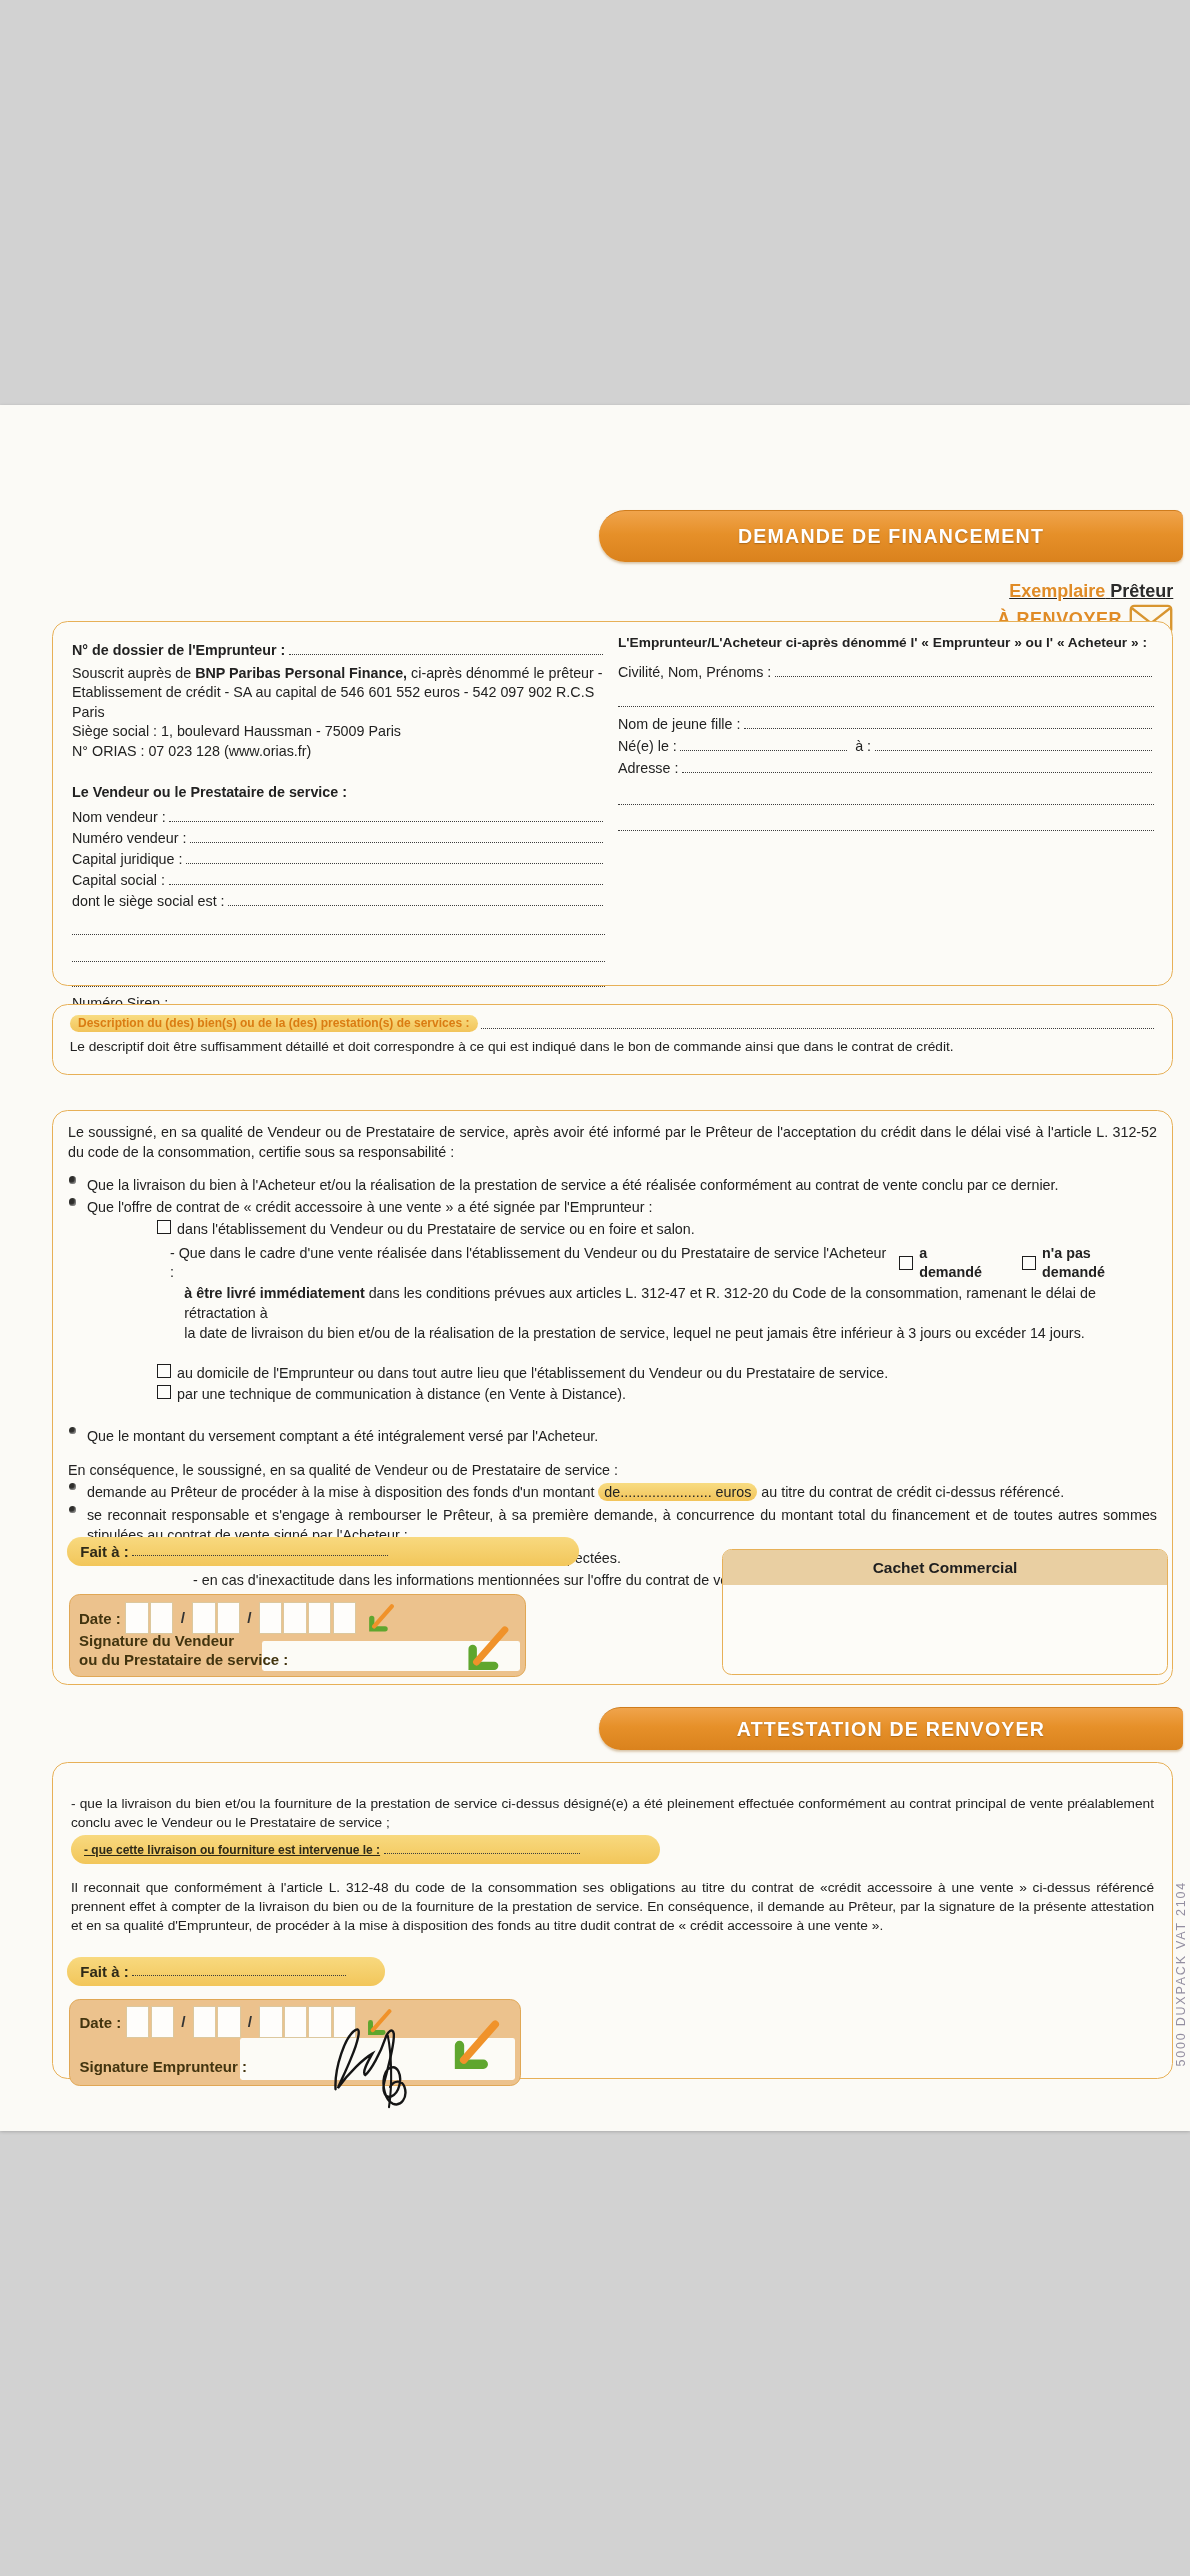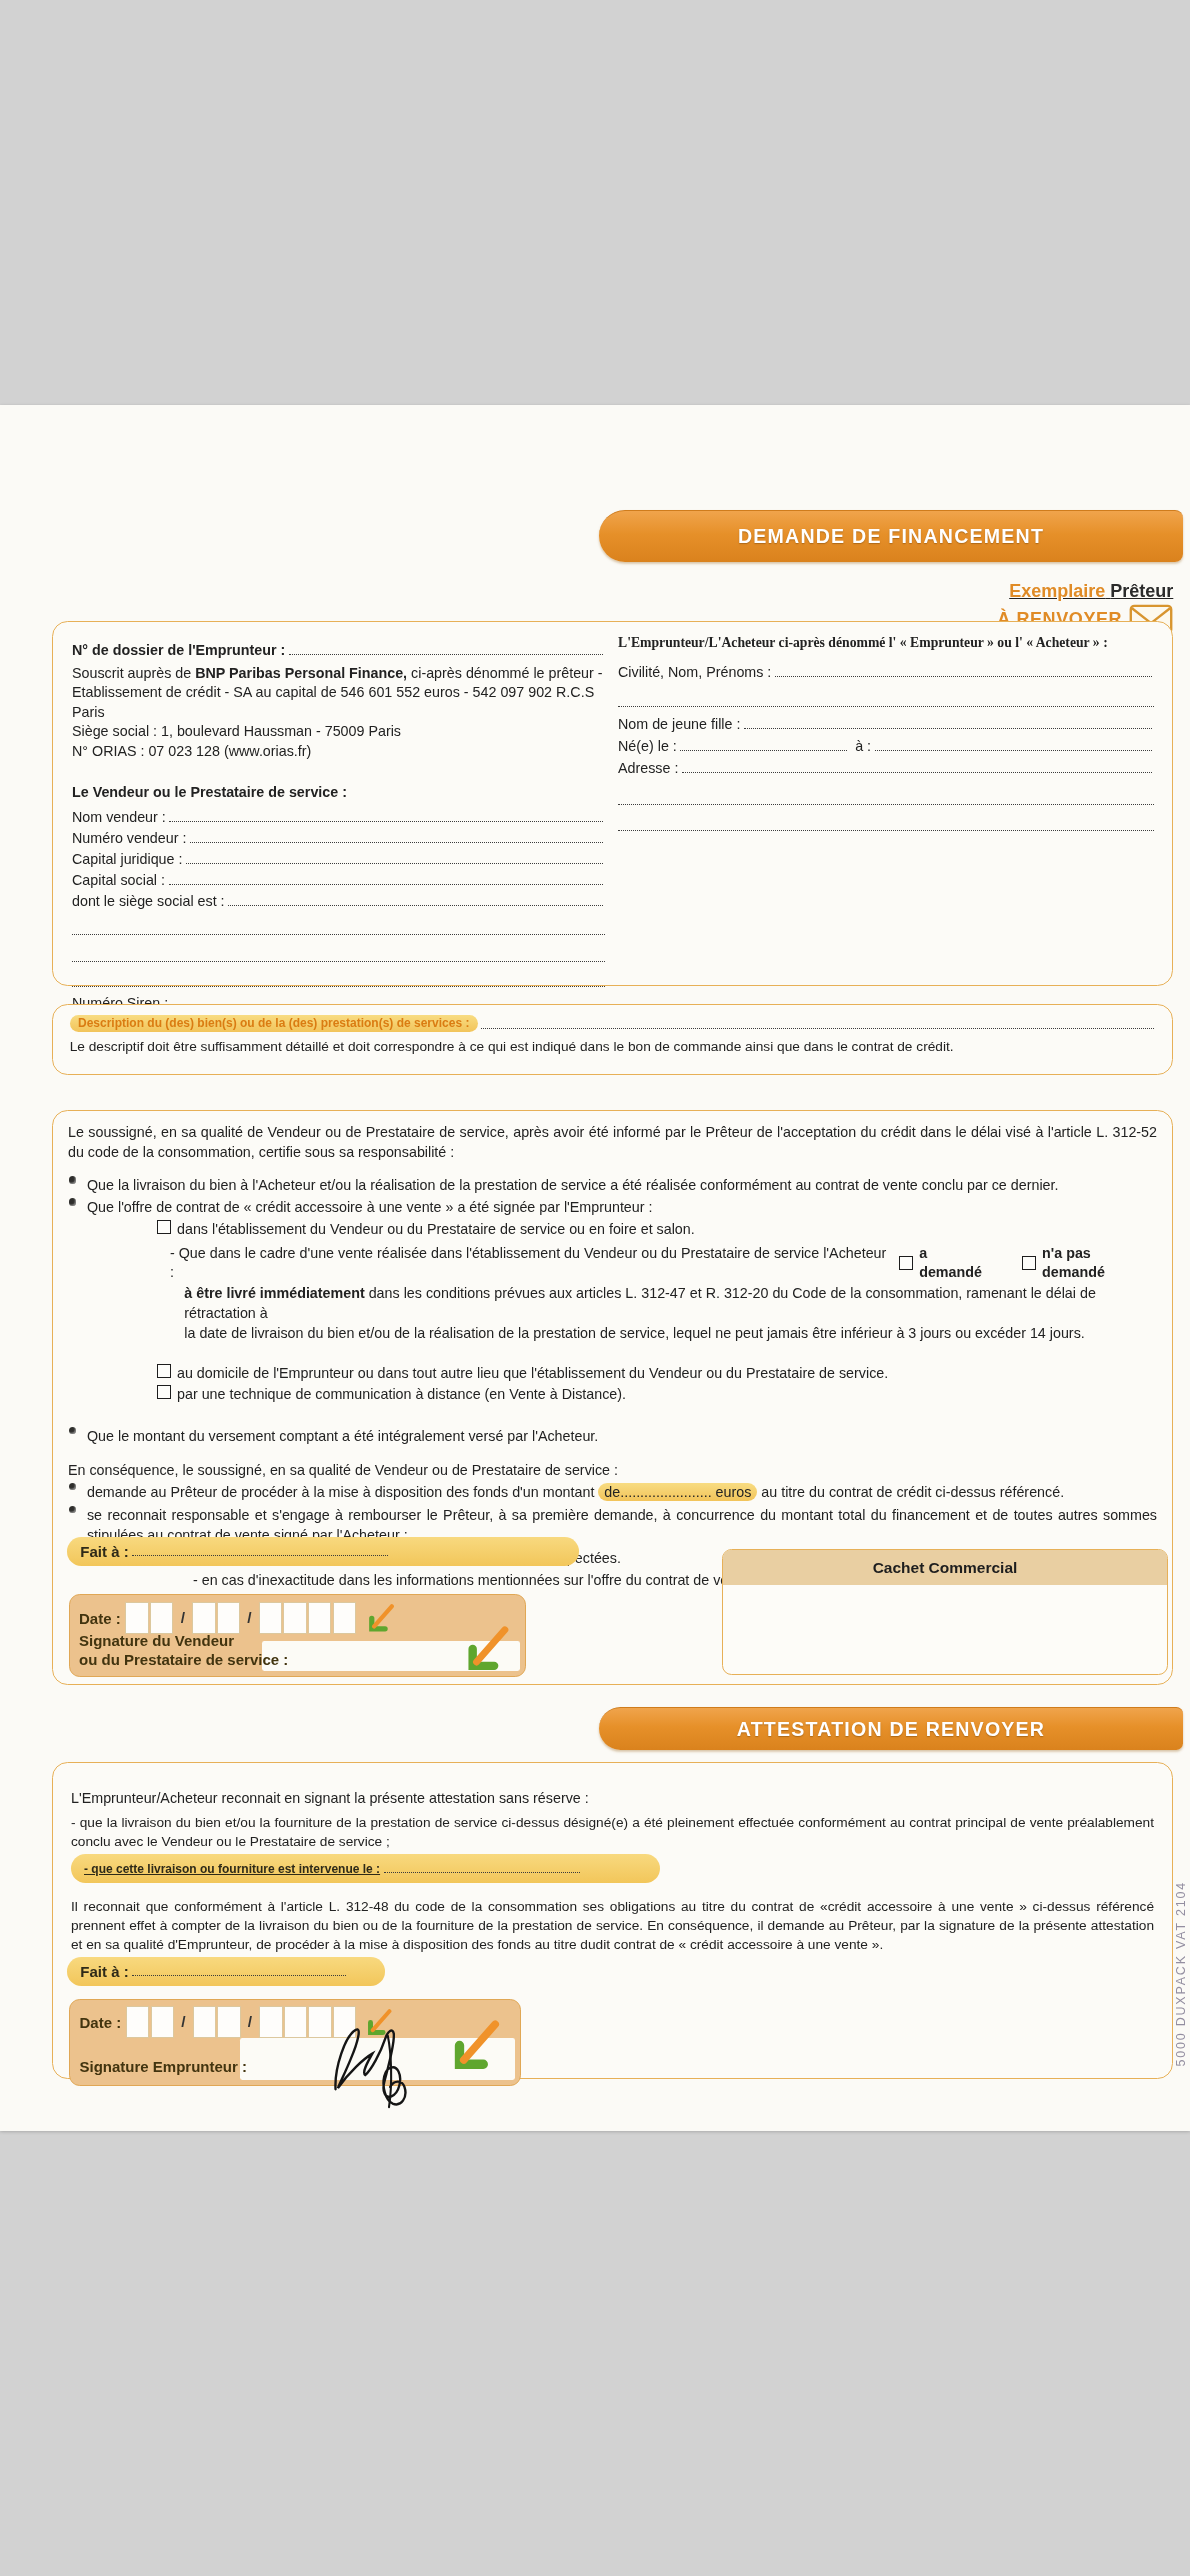--- a/index.html
+++ b/index.html
@@ -36,21 +36,21 @@
   .t23{font-size:13.7px;line-height:19px;}
   .row{display:flex;align-items:flex-end;}
   .dots{flex:1 1 auto;border-bottom:1.8px dotted #3c3c3c;margin:0 1.8px 3px 3.6px;height:1em;}
   .dots.fixed{flex:0 0 auto;}
   .dotline{border-bottom:1.8px dotted #3c3c3c;height:18px;margin-bottom:3.6px;}
   
   .col-left{position:absolute;left:19px;top:13px;width:533px;}
   .col-right{position:absolute;left:565px;top:13px;width:536px;}
   .fieldrow{display:flex;align-items:flex-end;height:21px;font-size:14.3px;}
   .brrow{display:flex;align-items:flex-end;height:22px;font-size:14.3px;}
-  .col-right .title{font-size:13.7px;white-space:nowrap;font-family:Liberation Serif, serif;}
+  .col-right .title{font-size:13.7px;white-space:nowrap;}
   
   .hl{background:linear-gradient(180deg,#f8dc82,#f2c45a);border-radius:9.5px;padding:1.8px 8.3px;}
   .desc-label{color:#da7c12;font-weight:bold;font-size:12px;}
   .fait-bar{position:absolute;display:flex;align-items:center;background:linear-gradient(180deg,#f8d97f,#f2c65a);
             border-radius:14.3px;height:28.6px;padding:0 13px;font-size:15px;box-sizing:border-box;}
   .fait-bar .dots{margin-bottom:7.1px;}
   
   .blt{flex:0 0 auto;width:7.1px;height:7.1px;border-radius:50%;background:#2e2e2c;margin:0 10.7px 4.8px 1.2px;
        box-shadow:inset -1.2px -1.2px 1.2px rgba(255,255,255,.4);}
   .cb{flex:0 0 auto;display:inline-block;width:12px;height:12px;border:1.8px solid #1d1d1d;background:#fdfdfa;
@@ -286,21 +286,20 @@
         </div>
         <div style="height:95px;"></div>
       </div>
     </div>
 
     <div class="banner banner2">
       <span>ATTESTATION DE RENVOYER</span>
     </div>
 
     <div class="obox box4" style="padding:26px 18px 0 18px;">
-      <p class="t23" style="margin:0;font-size:14.3px;">L'Emprunteur/Acheteur reconnait en signant la présente attestation sans réserve :</p>
       <p class="t23 just" style="margin:4.8px 0 0 0;">- que la livraison du bien et/ou la fourniture de la prestation de service ci-dessus désigné(e) a été pleinement effectuée conformément au contrat principal de vente préalablement conclu avec le Vendeur ou le Prestataire de service ;</p>
 
       <div class="fait-bar" style="position:static;width:589px;margin-top:3.6px;border-radius:15.5px;">
         <span class="b" style="color:#2e2a18;font-size:12px;text-decoration:underline;">- que cette livraison ou fourniture est intervenue le :</span>
         <span class="dots fixed" style="width:196px;"></span>
       </div>
 
       <p class="t23 just" style="margin:14.3px 0 0 0;">Il reconnait que conformément à l'article L. 312-48 du code de la consommation ses obligations au titre du contrat de «crédit accessoire à une vente » ci-dessus référencé prennent effet à compter de la livraison du bien ou de la fourniture de la prestation de service. En conséquence, il demande au Prêteur, par la signature de la présente attestation et en sa qualité d'Emprunteur, de procéder à la mise à disposition des fonds au titre dudit contrat de « crédit accessoire à une vente ».</p>
 
       <div class="fait-bar" style="left:14.3px;top:194px;width:318px;">

